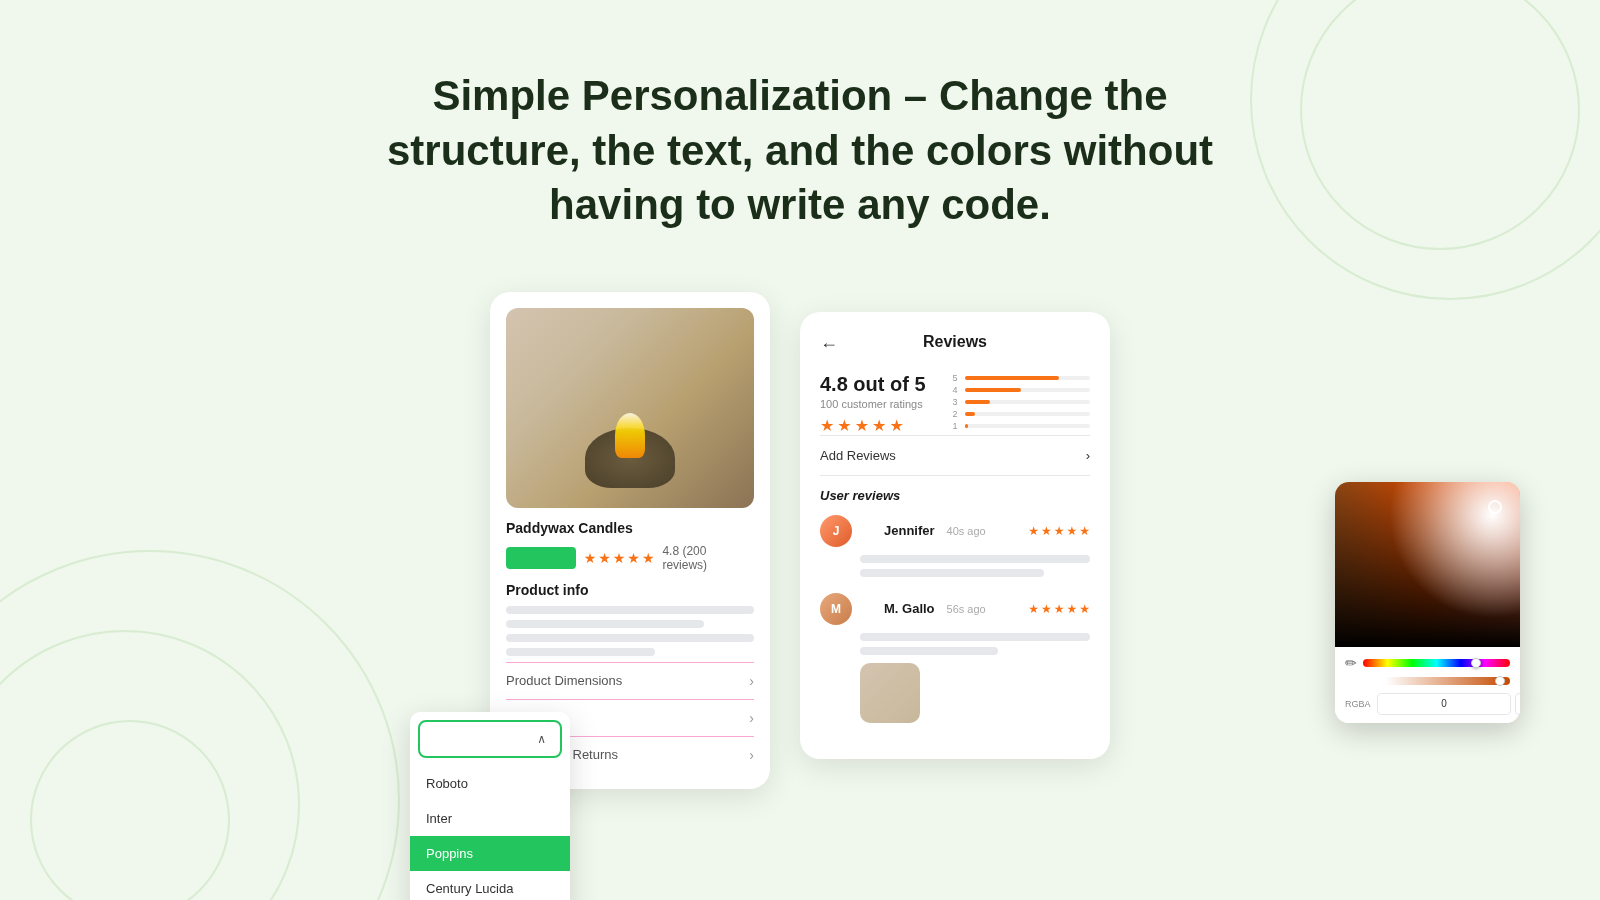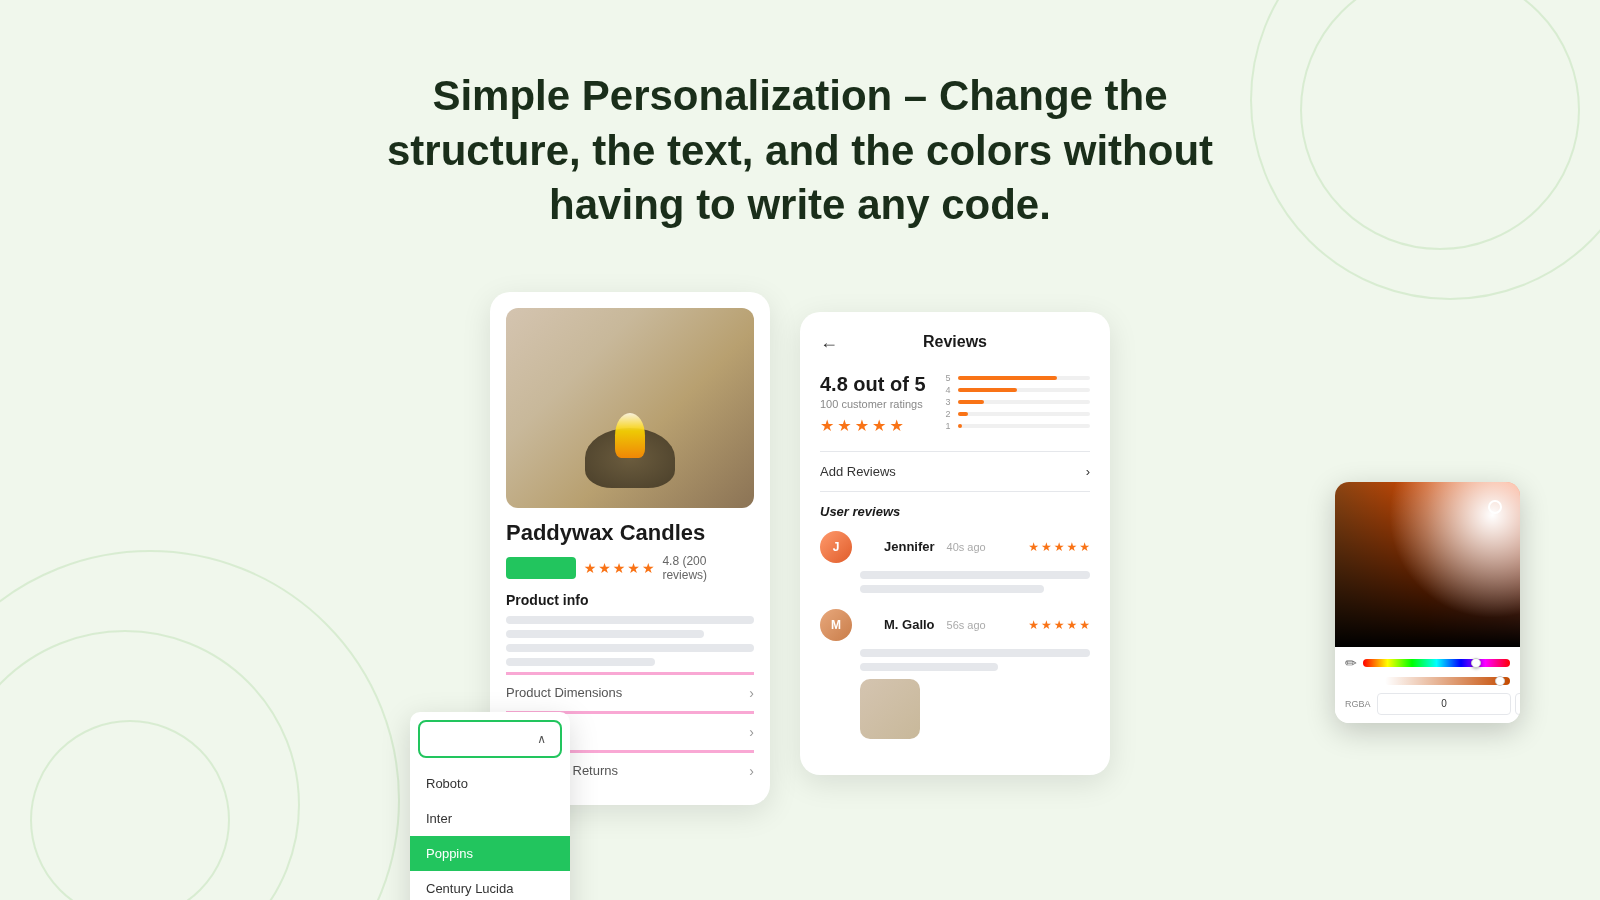--- a/index.html
+++ b/index.html
@@ -91,21 +91,21 @@
       bottom: 50px;
       left: 50%;
       transform: translateX(-50%);
       width: 30px;
       height: 45px;
       background: linear-gradient(to bottom, #fff9e6 0%, #ffd700 40%, #ff8c00 100%);
       border-radius: 50% 50% 20% 20%;
       opacity: 0.9;
     }
     .product-title {
-      font-size: 22px;
+      font-size: 14px;
       font-weight: 700;
       color: #1a1a1a;
       margin: 12px 0 8px;
     }
     .product-rating-row {
       display: flex;
       align-items: center;
       gap: 8px;
       margin-bottom: 10px;
     }
@@ -140,21 +140,21 @@
       margin-bottom: 6px;
     }
     .skeleton-line.short { width: 60%; }
     .skeleton-line.medium { width: 80%; }
     .skeleton-line.full { width: 100%; }
     .accordion-item {
       display: flex;
       justify-content: space-between;
       align-items: center;
       padding: 10px 0;
-      border-top: 3px solid #f9a8d4;
+      border-top: 1px solid #f9a8d4;
       font-size: 13px;
       color: #555;
     }
     .chevron-right {
       color: #999;
       font-size: 14px;
     }
 
     
     .font-dropdown {
@@ -218,22 +218,21 @@
     .reviews-title {
       font-size: 16px;
       font-weight: 600;
       color: #1a1a1a;
       position: absolute;
       left: 50%;
       transform: translateX(-50%);
     }
     .rating-summary {
       display: flex;
-      gap: 20px;
-      margin-bottom: 16px;
+      gap: 27px;
     }
     .rating-big {
       font-size: 20px;
       font-weight: 700;
       color: #1a1a1a;
     }
     .customer-count {
       font-size: 11px;
       color: #888;
       margin-top: 2px;

